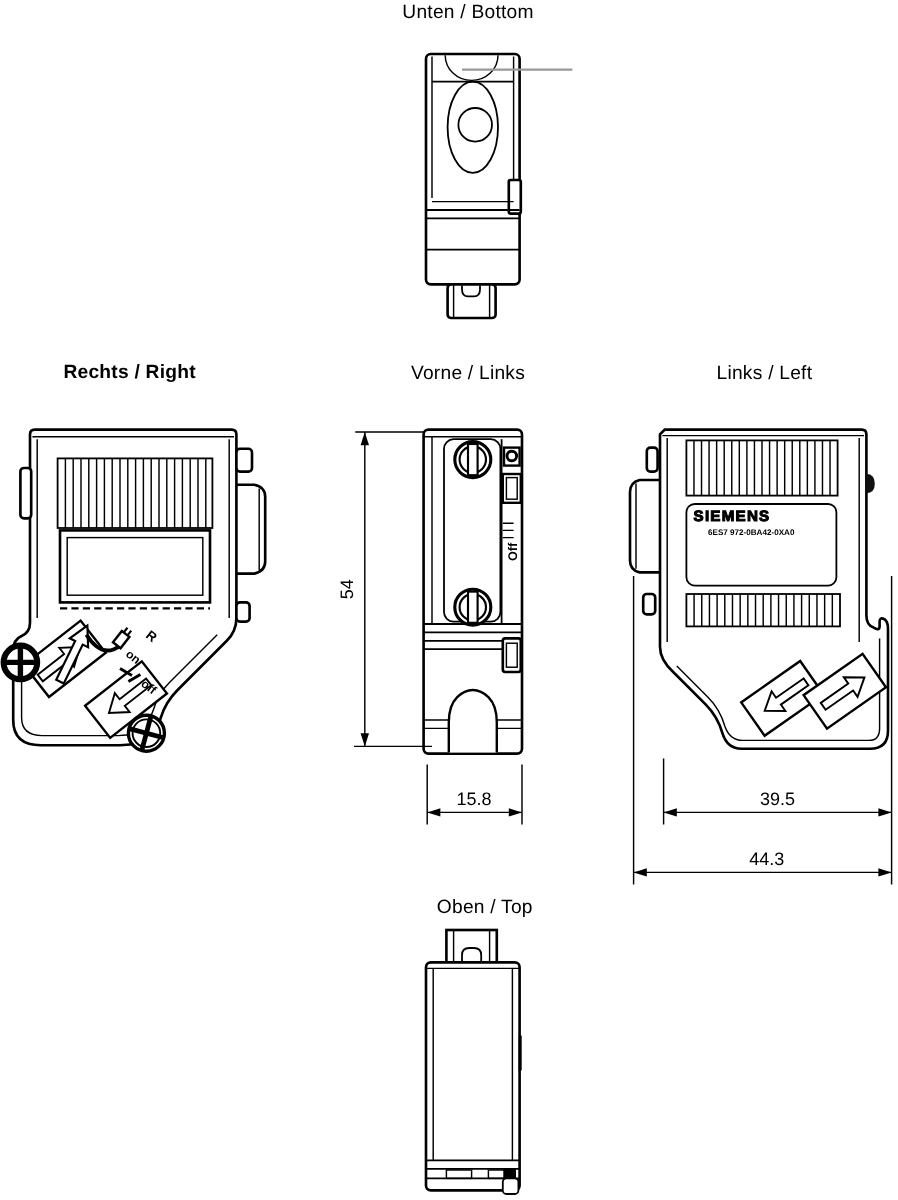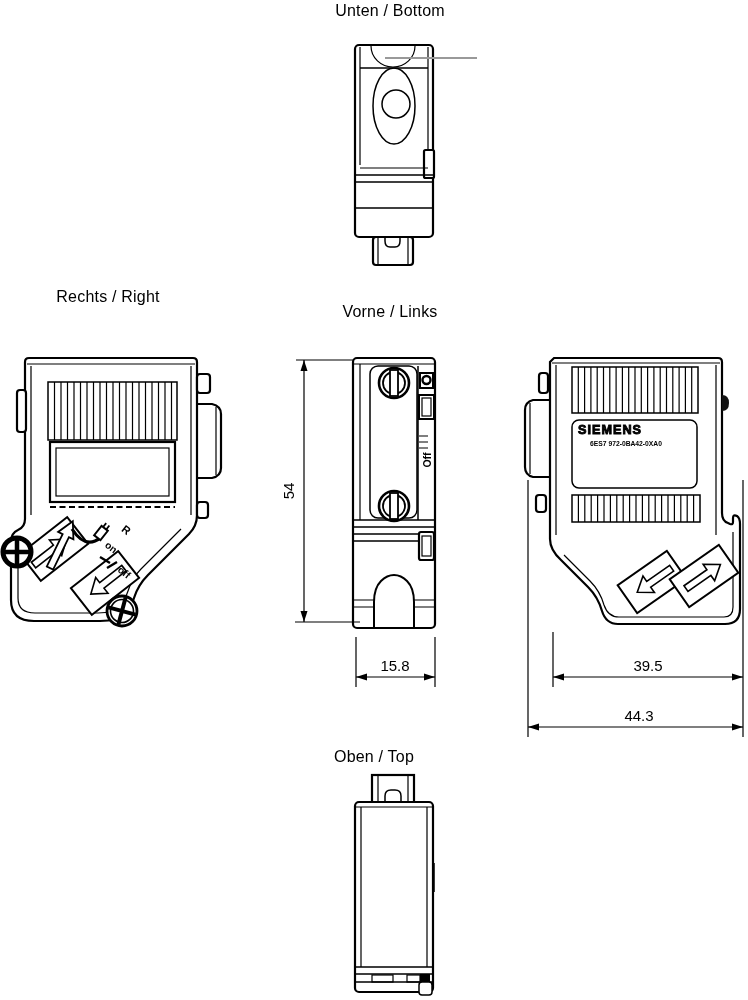--- a/index.html
+++ b/index.html
@@ -15,23 +15,24 @@
   .w15{stroke-width:1.5;}
   .w12{stroke-width:1.2;}
   .wht{fill:#fff;stroke:#000;}
 </style>
 </head>
 <body>
 
 <div class="canvas">
 
   <div class="vtitle" style="left:290px;top:2px;">Unten / Bottom</div>
-  <div class="vtitle" style="left:8px;top:288px;">Rechts / Right</div>
+  <div class="vtitle" style="left:8px;top:302px;font-weight:bold;">Rechts / Right</div>
   <div class="vtitle" style="left:290px;top:303px;">Vorne / Links</div>
-  <div class="vtitle" style="left:274px;top:748px;">Oben / Top</div>
+  <div class="vtitle" style="left:537px;top:303px;">Links / Left</div>
+  <div class="vtitle" style="left:304px;top:748px;">Oben / Top</div>
 
   <svg style="left:340px;top:35px;" width="140" height="245" viewBox="0 0 140 245">
     <rect class="ln w2" x="15" y="10" width="78" height="192" rx="4"></rect>
     <path class="ln w12" d="M20,12 V130 M88,12 V130"></path>
     <path class="ln w12" d="M31,11 A22,21 0 0 0 75,11"></path>
     <line class="ln w15" x1="20" y1="33" x2="88" y2="33"></line>
     <ellipse class="ln w15" cx="54" cy="71" rx="21" ry="38"></ellipse>
     <circle class="ln w15" cx="56" cy="69" r="14"></circle>
     <line x1="45" y1="23" x2="137" y2="23" stroke="#999999" stroke-width="1.8"></line>
     <rect class="wht w2" x="84" y="115" width="10" height="28" rx="1.5"></rect>

